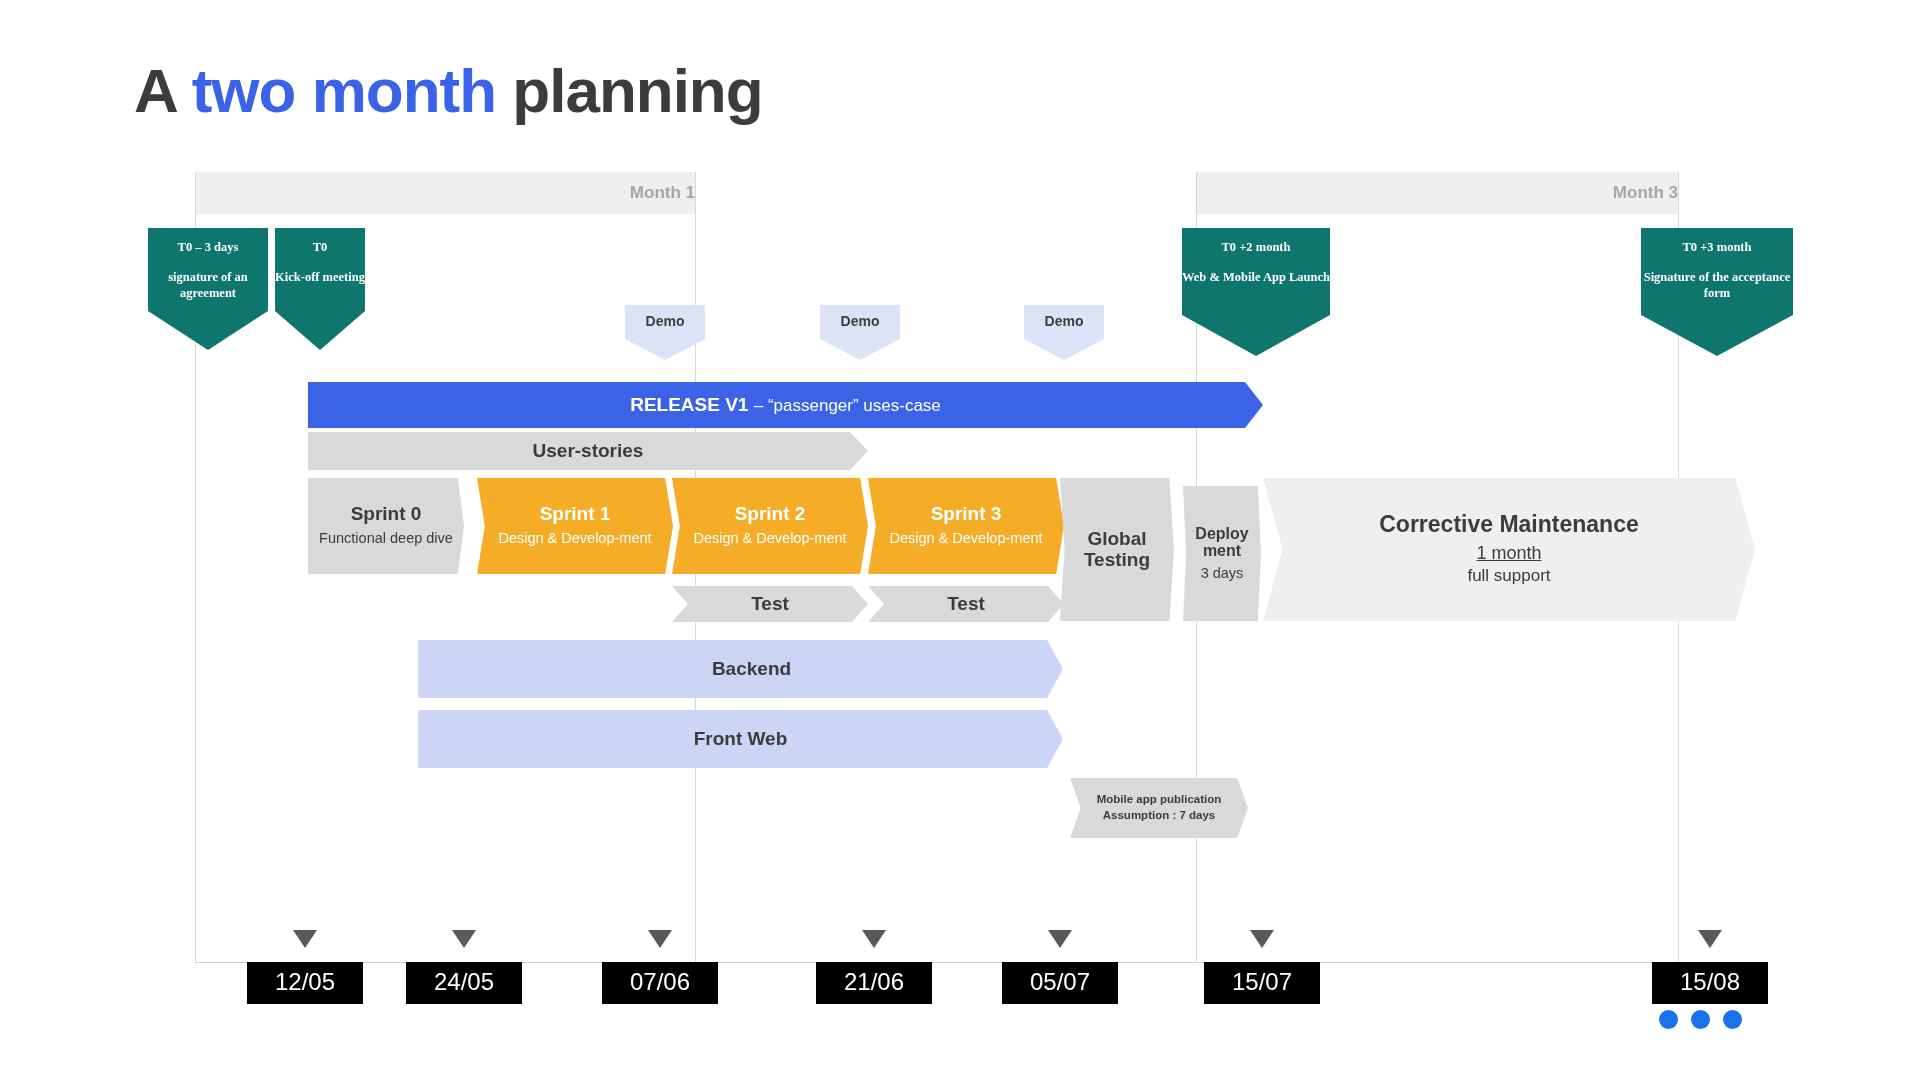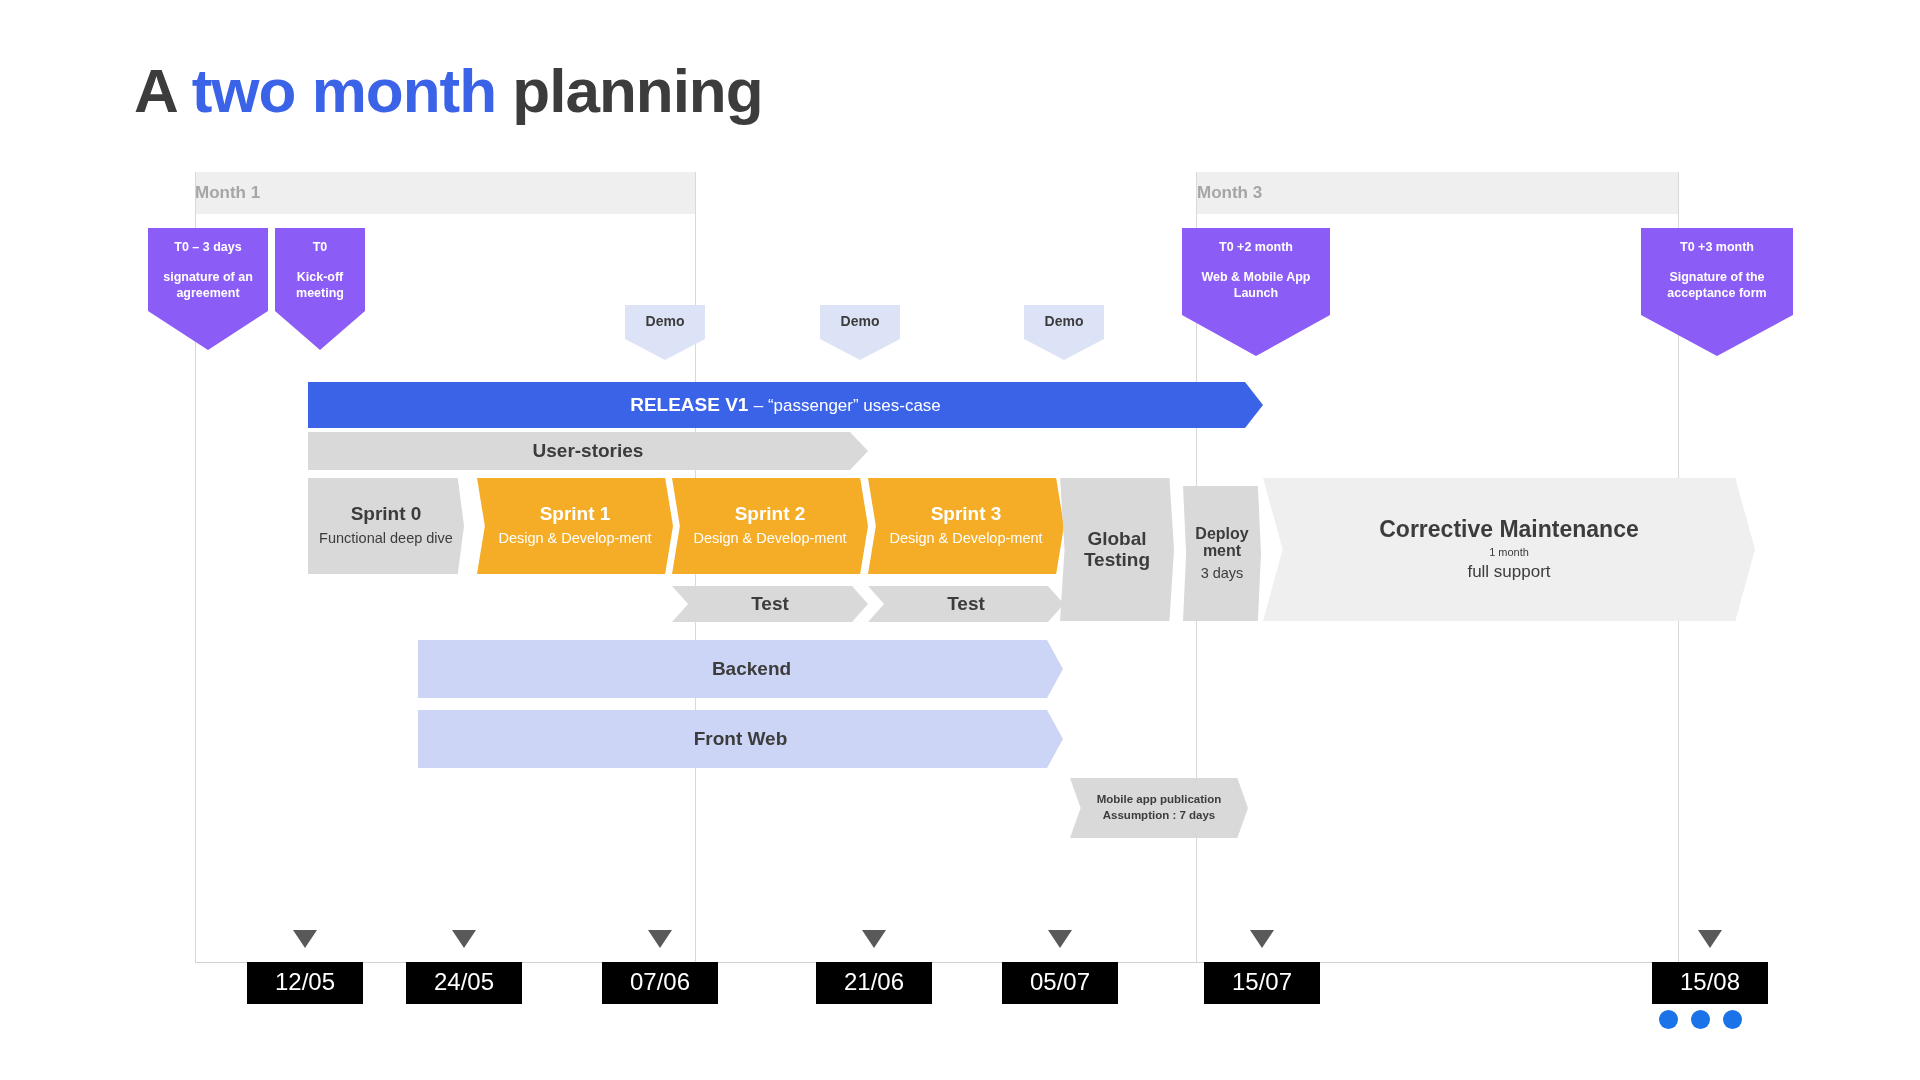--- a/index.html
+++ b/index.html
@@ -36,21 +36,21 @@
   .month-band {
     position: absolute;
     top: 172px;
     height: 42px;
     background: #efefef;
     color: #a6a6a6;
     font-size: 17px;
     font-weight: bold;
     display: flex;
     align-items: center;
-    justify-content: flex-start;
+    justify-content: flex-end;
   }
   .month-sep {
     position: absolute;
     top: 172px;
     width: 1px;
     height: 790px;
     background: #d8d8d8;
   }
 
   
@@ -58,21 +58,21 @@
     position: absolute;
     box-sizing: border-box;
     color: #ffffff;
     font-size: 12.5px;
     font-weight: bold;
     text-align: center;
     line-height: 1.32;
     padding-top: 11px;
     clip-path: polygon(0% 0%, 100% 0%, 100% 68%, 50% 100%, 0% 68%);
   }
-  .milestone.blue { background: #8b5cf6; }
+  .milestone.blue { background: #0f766e; font-family: Liberation Serif, serif; }
   .milestone .ms-title { display: block; margin-bottom: 13px; }
   .milestone .ms-sub { display: block; }
 
   
   .demo {
     position: absolute;
     box-sizing: border-box;
     background: #dde3f7;
     color: #3c3c3c;
     font-size: 14px;
@@ -249,21 +249,21 @@
   </div>
 
   <div class="bar grey sprint" style="left:1183px; top:486px; width:78px; height:135px;">
     <div class="b-title sm">Deploy</div>
     <div class="b-title sm">ment</div>
     <div class="b-sub">3 days</div>
   </div>
 
   <div class="bar lgrey sprint" style="left:1263px; top:478px; width:492px; height:143px;">
     <div class="b-title" style="font-size:23px;">Corrective Maintenance</div>
-    <div class="b-sub" style="font-size:11px;">1 month</div>
+    <div class="b-sub" style="font-size:18px;text-decoration:underline;">1 month</div>
     <div class="b-sub" style="font-size:17px; margin-top:1px;">full support</div>
   </div>
 
   <div class="bar grey bar-chev-lr" style="left:672px; top:586px; width:196px; height:36px;">
     <div class="b-title">Test</div>
   </div>
   <div class="bar grey bar-chev-lr" style="left:868px; top:586px; width:196px; height:36px;">
     <div class="b-title">Test</div>
   </div>
 

